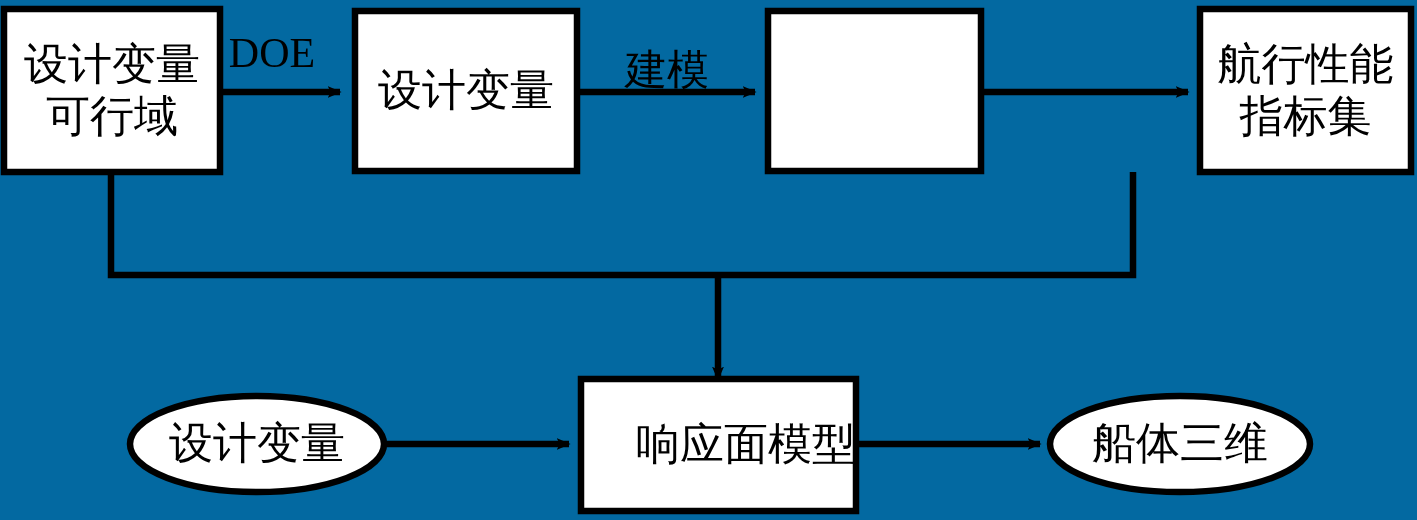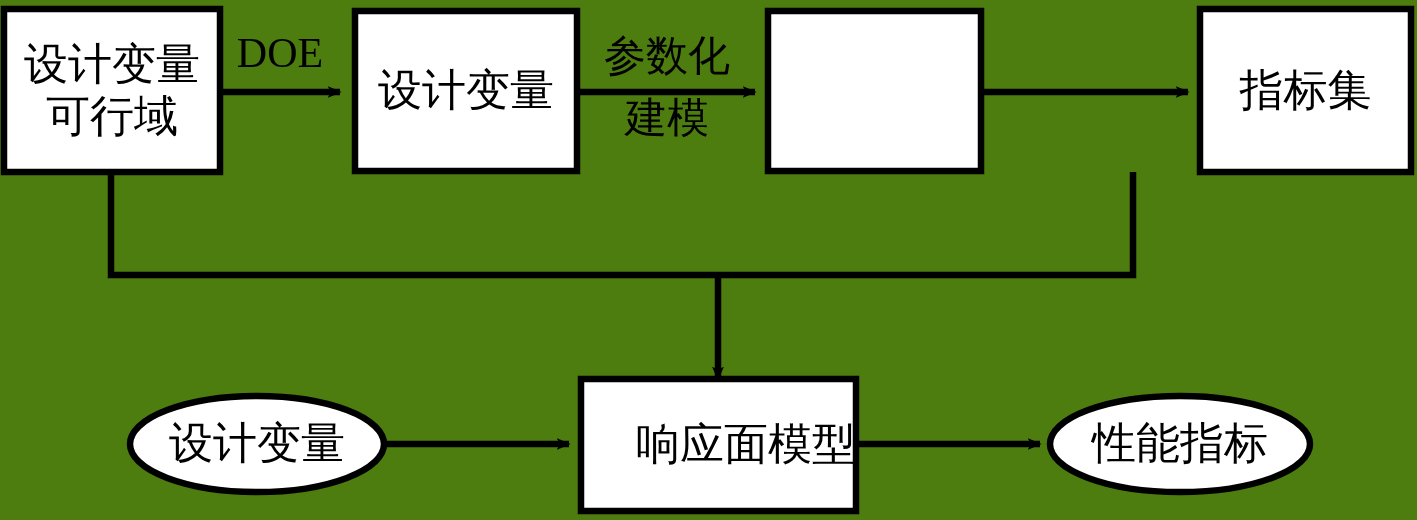--- a/index.html
+++ b/index.html
@@ -4,21 +4,21 @@
 <style>
   html, body {
     margin: 0;
     padding: 0;
     background: #ffffff;
   }
   #canvas {
     position: relative;
     width: 1417px;
     height: 520px;
-    background: #4d7c0f;
+    background: #0369a1;
     overflow: hidden;
     font-family: "Liberation Serif", "DejaVu Serif", serif;
   }
   svg.layer {
     position: absolute;
     left: 0;
     top: 0;
     width: 1417px;
     height: 520px;
   }
@@ -99,38 +99,38 @@
     <span class="ln">设计变量</span>
     <span class="ln">可行域</span>
   </div>
 
   <div class="node-label" style="left:355px; top:11px; width:222px; height:160px;">
     <span class="ln">设计变量</span>
   </div>
 
 
   <div class="node-label" style="left:1200px; top:9px; width:211px; height:163px;">
+    <span class="ln">航行性能</span>
     <span class="ln">指标集</span>
   </div>
 
   <div class="node-label" style="left:130px; top:396px; width:254px; height:96px;">
     <span class="ln">设计变量</span>
   </div>
 
   <div class="node-label" style="left:581px; top:379px; width:275px; height:132px;align-items:flex-end;">
     <span class="ln">响应面模型</span>
   </div>
 
   <div class="node-label" style="left:1050px; top:396px; width:260px; height:96px;">
-    <span class="ln">性能指标</span>
+    <span class="ln">船体三维</span>
   </div>
 
-  <div class="edge-label" style="left:220px; top:30px; width:120px;">
+  <div class="edge-label" style="left:212px; top:30px; width:120px;">
     <span class="ln">DOE</span>
   </div>
 
   <div class="edge-label" style="left:578px; top:33px; width:178px;">
-    <span class="ln">参数化</span>
     <span class="ln" style="margin-top:14px;">建模</span>
   </div>
 
 
 </div>
 
 </body></html>

